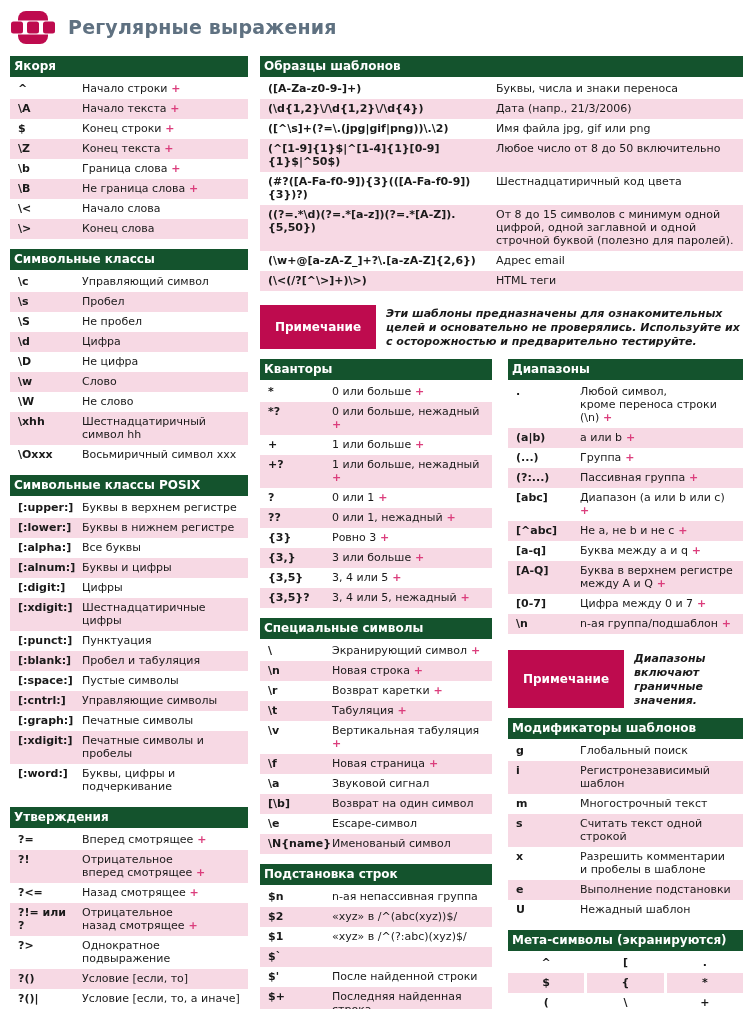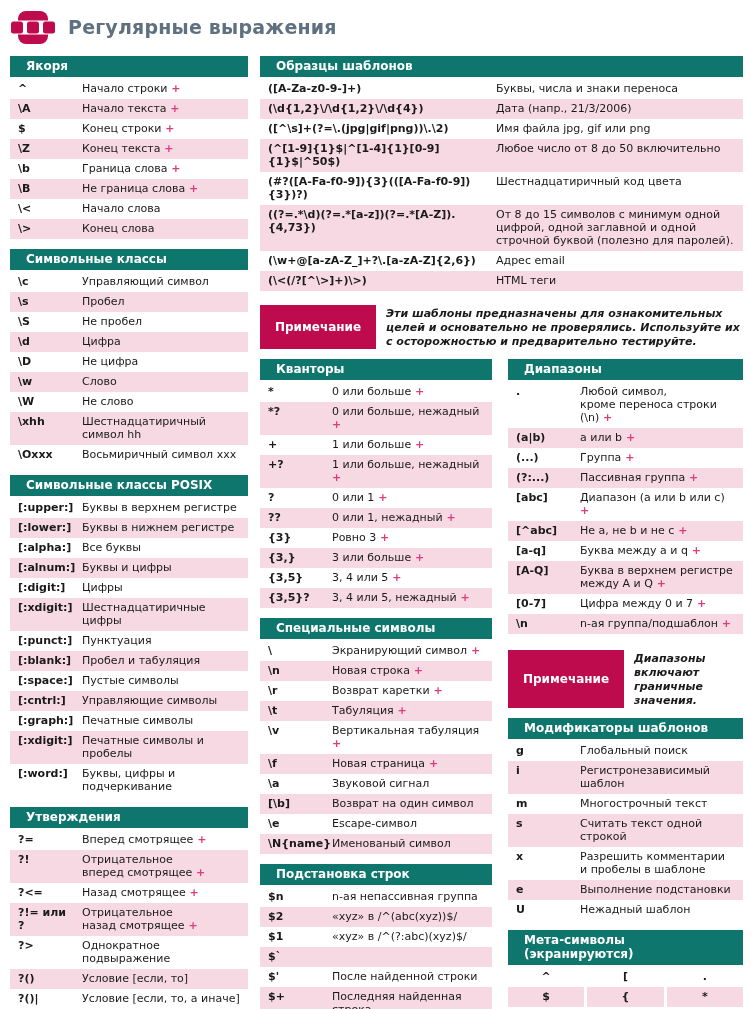--- a/index.html
+++ b/index.html
@@ -15,22 +15,22 @@
 
   .columns { display:flex; gap:12px; }
   .col-left { width:238px; flex:none; }
   .col-main { flex:1; min-width:0; }
   .subcols { display:flex; gap:16px; margin-top:10px; }
   .col-mid { width:232px; flex:none; }
   .col-right { flex:1; min-width:0; }
 
   section.tbl { margin-bottom:10px; }
   .hdr {
-    background:#0f766e; color:#fff; font-size:12px; font-weight:bold;
-    padding:3px 8px 4px 16px; margin-bottom:2px;
+    background:#14532d; color:#fff; font-size:12px; font-weight:bold;
+    padding:3px 8px 4px 4px; margin-bottom:2px;
   }
   .row { display:grid; grid-template-columns:64px 1fr; padding:3px 8px 4px 8px;
          font-size:11px; line-height:13px; }
   .row.odd { background:#f7d9e4; }
   .wide .row { grid-template-columns:228px 1fr; }
   .sym { font-weight:bold; padding-right:6px; }
   .desc { white-space:pre-line; }
   .plus { color:#db3d7c; font-weight:bold; }
 
   .metarow { display:grid; grid-template-columns:1fr 1fr 1fr; column-gap:3px; }
@@ -258,21 +258,21 @@
           </div>
           <div class="row odd">
             <span class="sym">(^[1-9]{1}$|^[1-4]{1}[0-9]{1}$|^50$)</span>
             <span class="desc">Любое число от 8 до 50 включительно</span>
           </div>
           <div class="row even">
             <span class="sym">(#?([A-Fa-f0-9]){3}(([A-Fa-f0-9]){3})?)</span>
             <span class="desc">Шестнадцатиричный код цвета</span>
           </div>
           <div class="row odd">
-            <span class="sym">((?=.*\d)(?=.*[a-z])(?=.*[A-Z]).{4,73})</span>
+            <span class="sym">((?=.*\d)(?=.*[a-z])(?=.*[A-Z]).{5,50})</span>
             <span class="desc">От 8 до 15 символов с минимум одной цифрой, одной заглавной и одной строчной буквой (полезно для паролей).</span>
           </div>
           <div class="row even">
             <span class="sym">(\w+@[a-zA-Z_]+?\.[a-zA-Z]{2,6})</span>
             <span class="desc">Адрес email</span>
           </div>
           <div class="row odd">
             <span class="sym">(\&lt;(/?[^\&gt;]+)\&gt;)</span>
             <span class="desc">HTML теги</span>
           </div>

